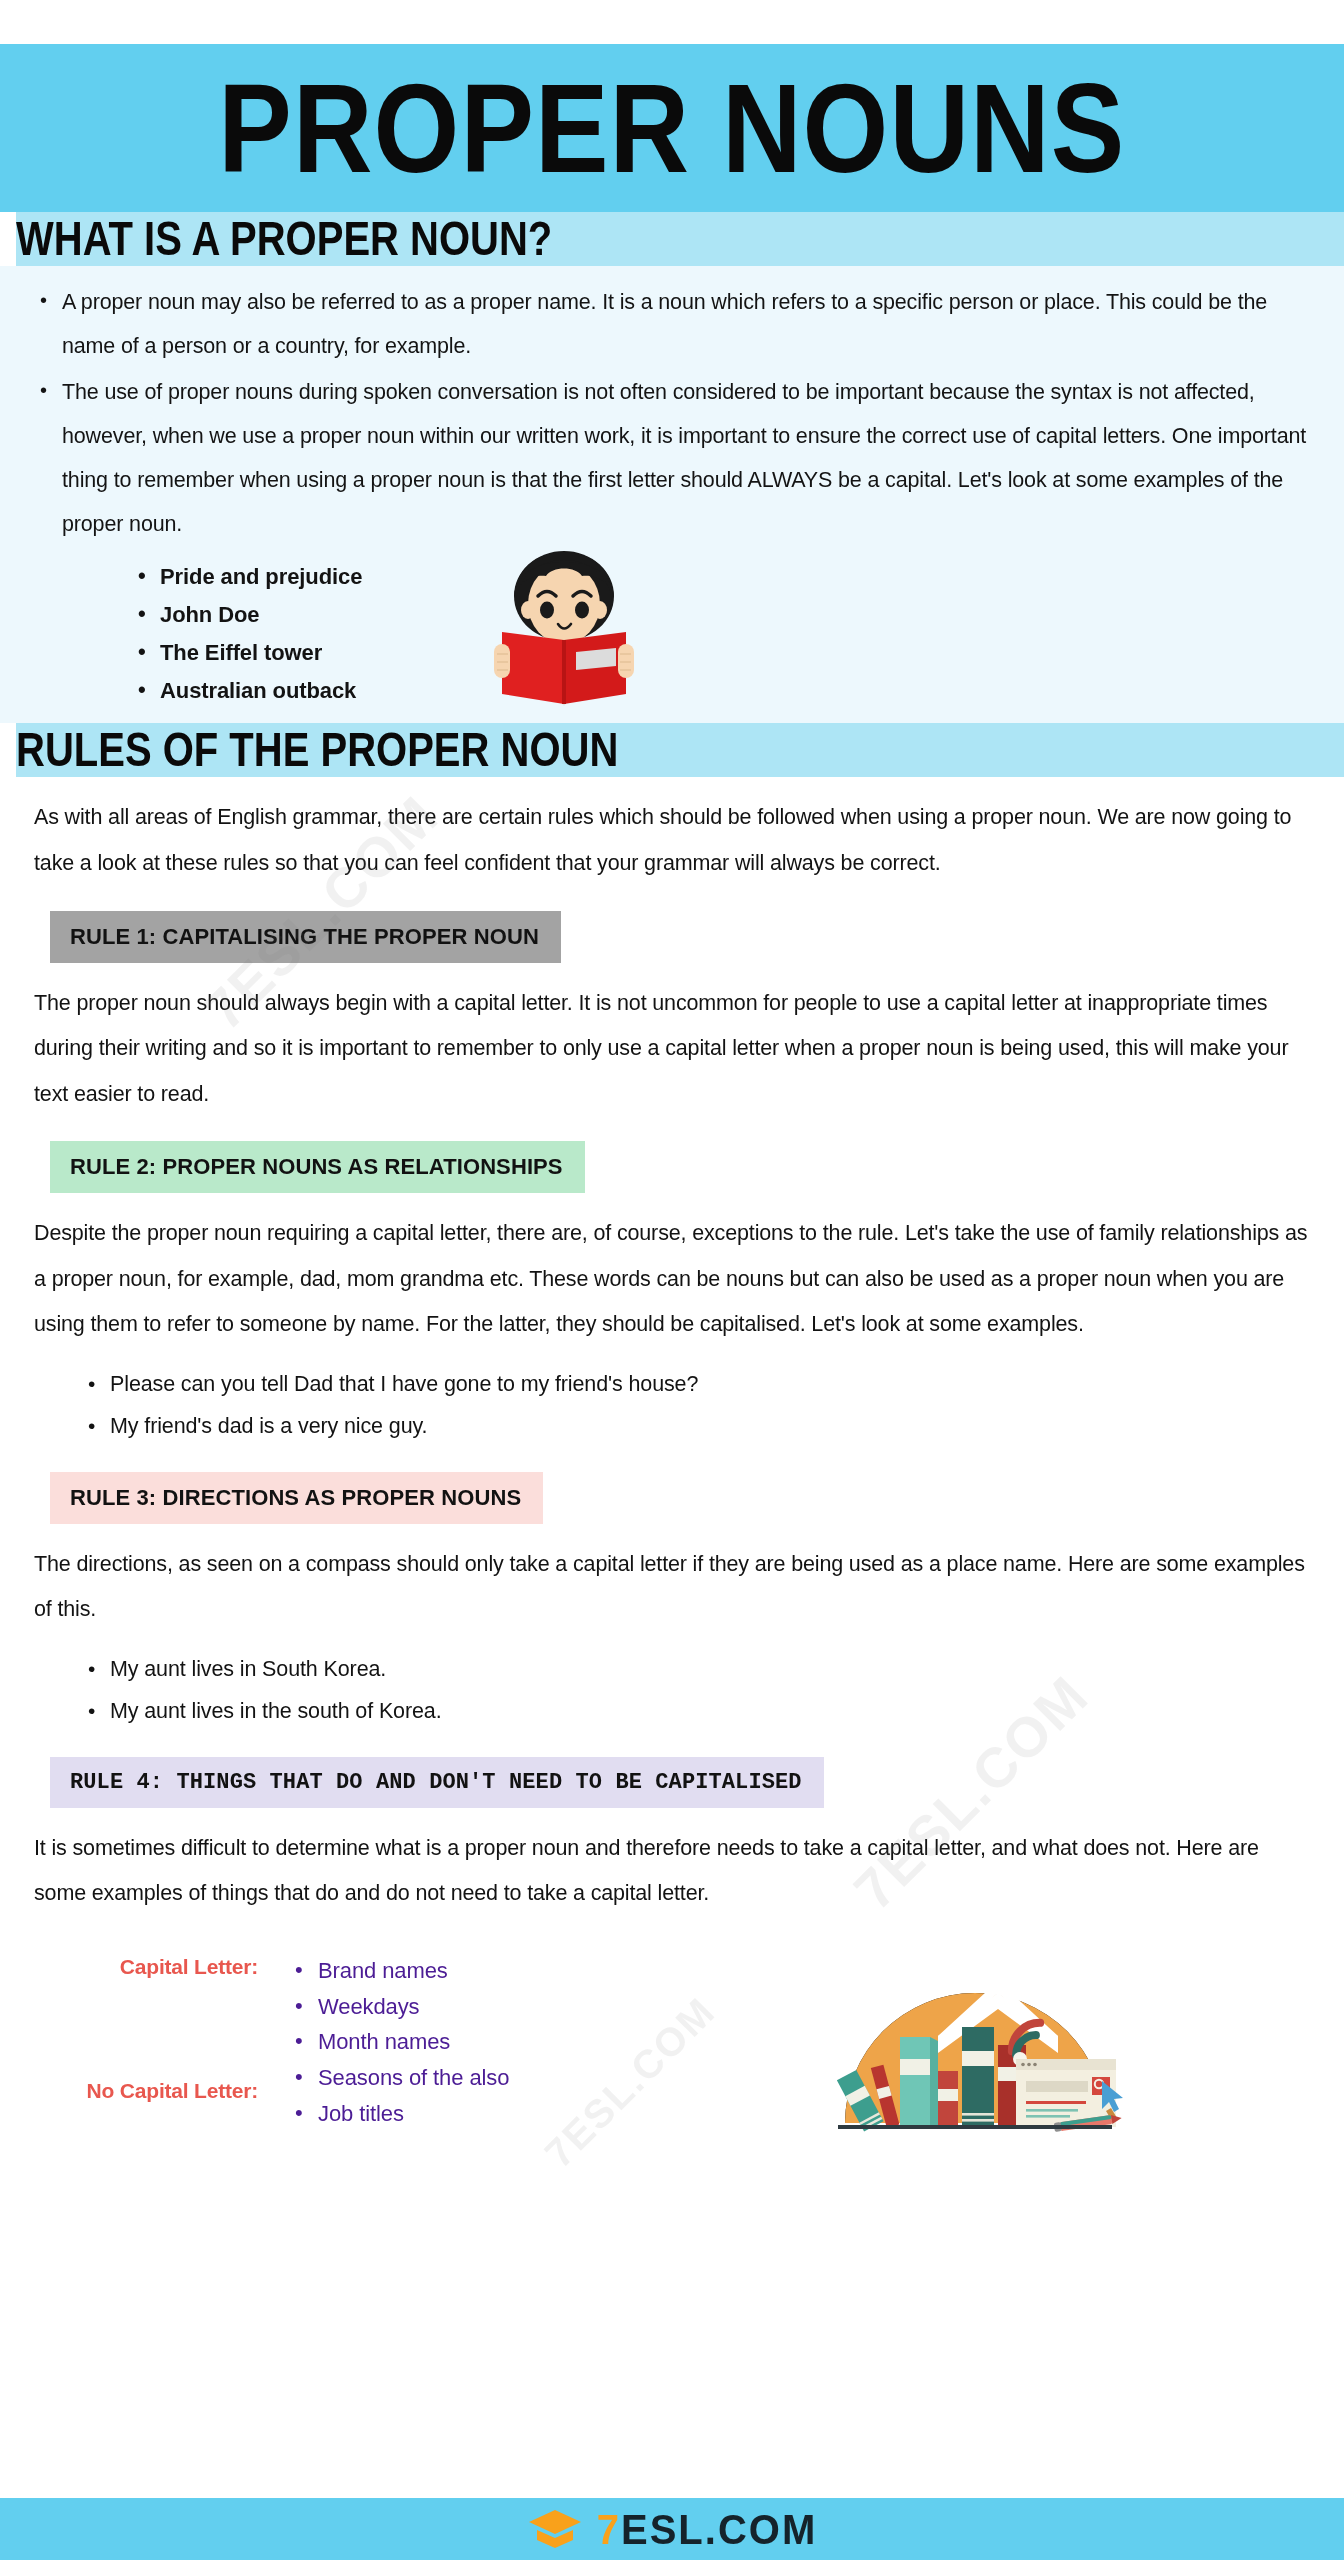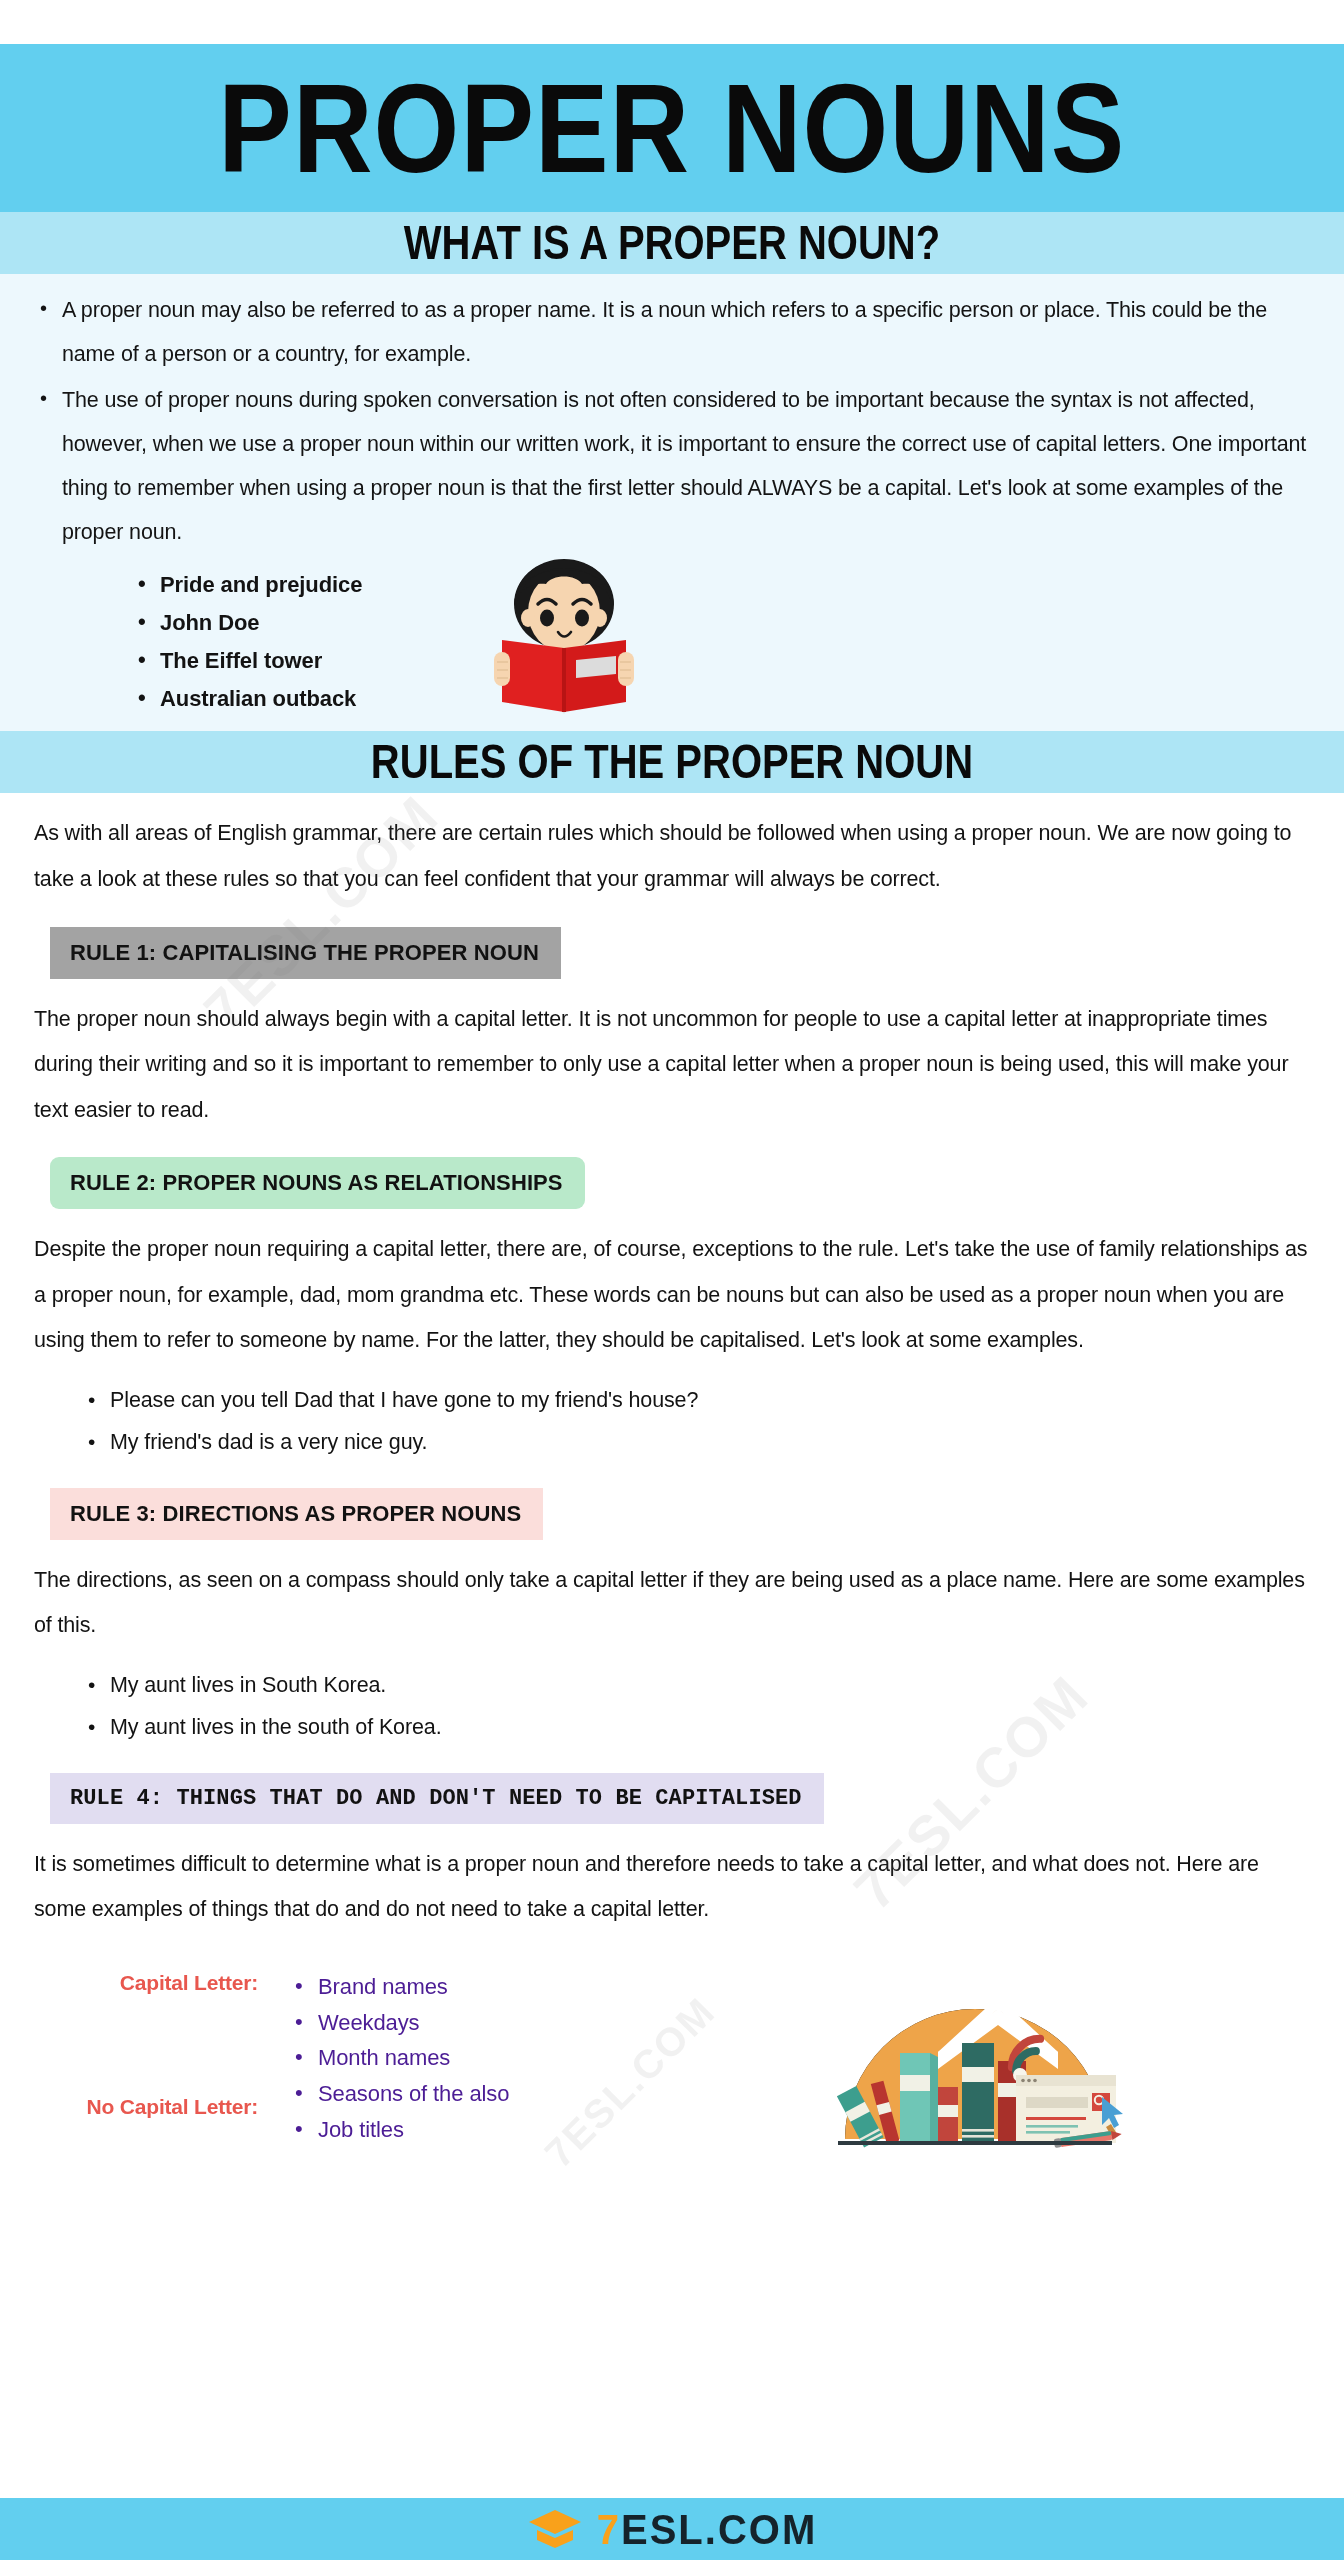--- a/index.html
+++ b/index.html
@@ -33,24 +33,25 @@
     letter-spacing: 1px;
     color: #0a0a0a;
     transform: scaleX(1.06) scaleY(1.22);
     transform-origin: center;
     white-space: nowrap;
   }
 
   
   .section-bar {
     background: #ade5f5;
-    height: 62px;
+    height: 54px;
     display: flex;
     align-items: center;
-    justify-content: center;
+    justify-content: flex-start;
+    margin-left: 16px;
   }
   .section-bar h2 {
     font-family: "Liberation Sans Narrow", "Liberation Sans", sans-serif;
     font-size: 40px;
     font-weight: 700;
     color: #0a0a0a;
     letter-spacing: 0px;
     transform: scaleY(1.18);
     white-space: nowrap;
   }
@@ -131,21 +132,21 @@
     font-size: 22px;
     font-weight: 600;
     color: #121212;
     letter-spacing: 0.1px;
     padding: 13px 22px 13px 20px;
     margin-top: 24px;
     margin-left: 16px;
     white-space: nowrap;
   }
   .chip-yellow { background: #a3a3a3; text-align: right; }
-  .chip-green  { background: #b9e9ca; border-radius: 9px; }
+  .chip-green  { background: #b9e9ca; }
   .chip-pink   { background: #fbdedb; }
   .chip-purple { background: #e1ddf1; font-family: Liberation Mono, monospace; }
 
   .ex-list {
     list-style: none;
     margin-top: 16px;
     margin-left: 52px;
   }
   .ex-list li {
     position: relative;

